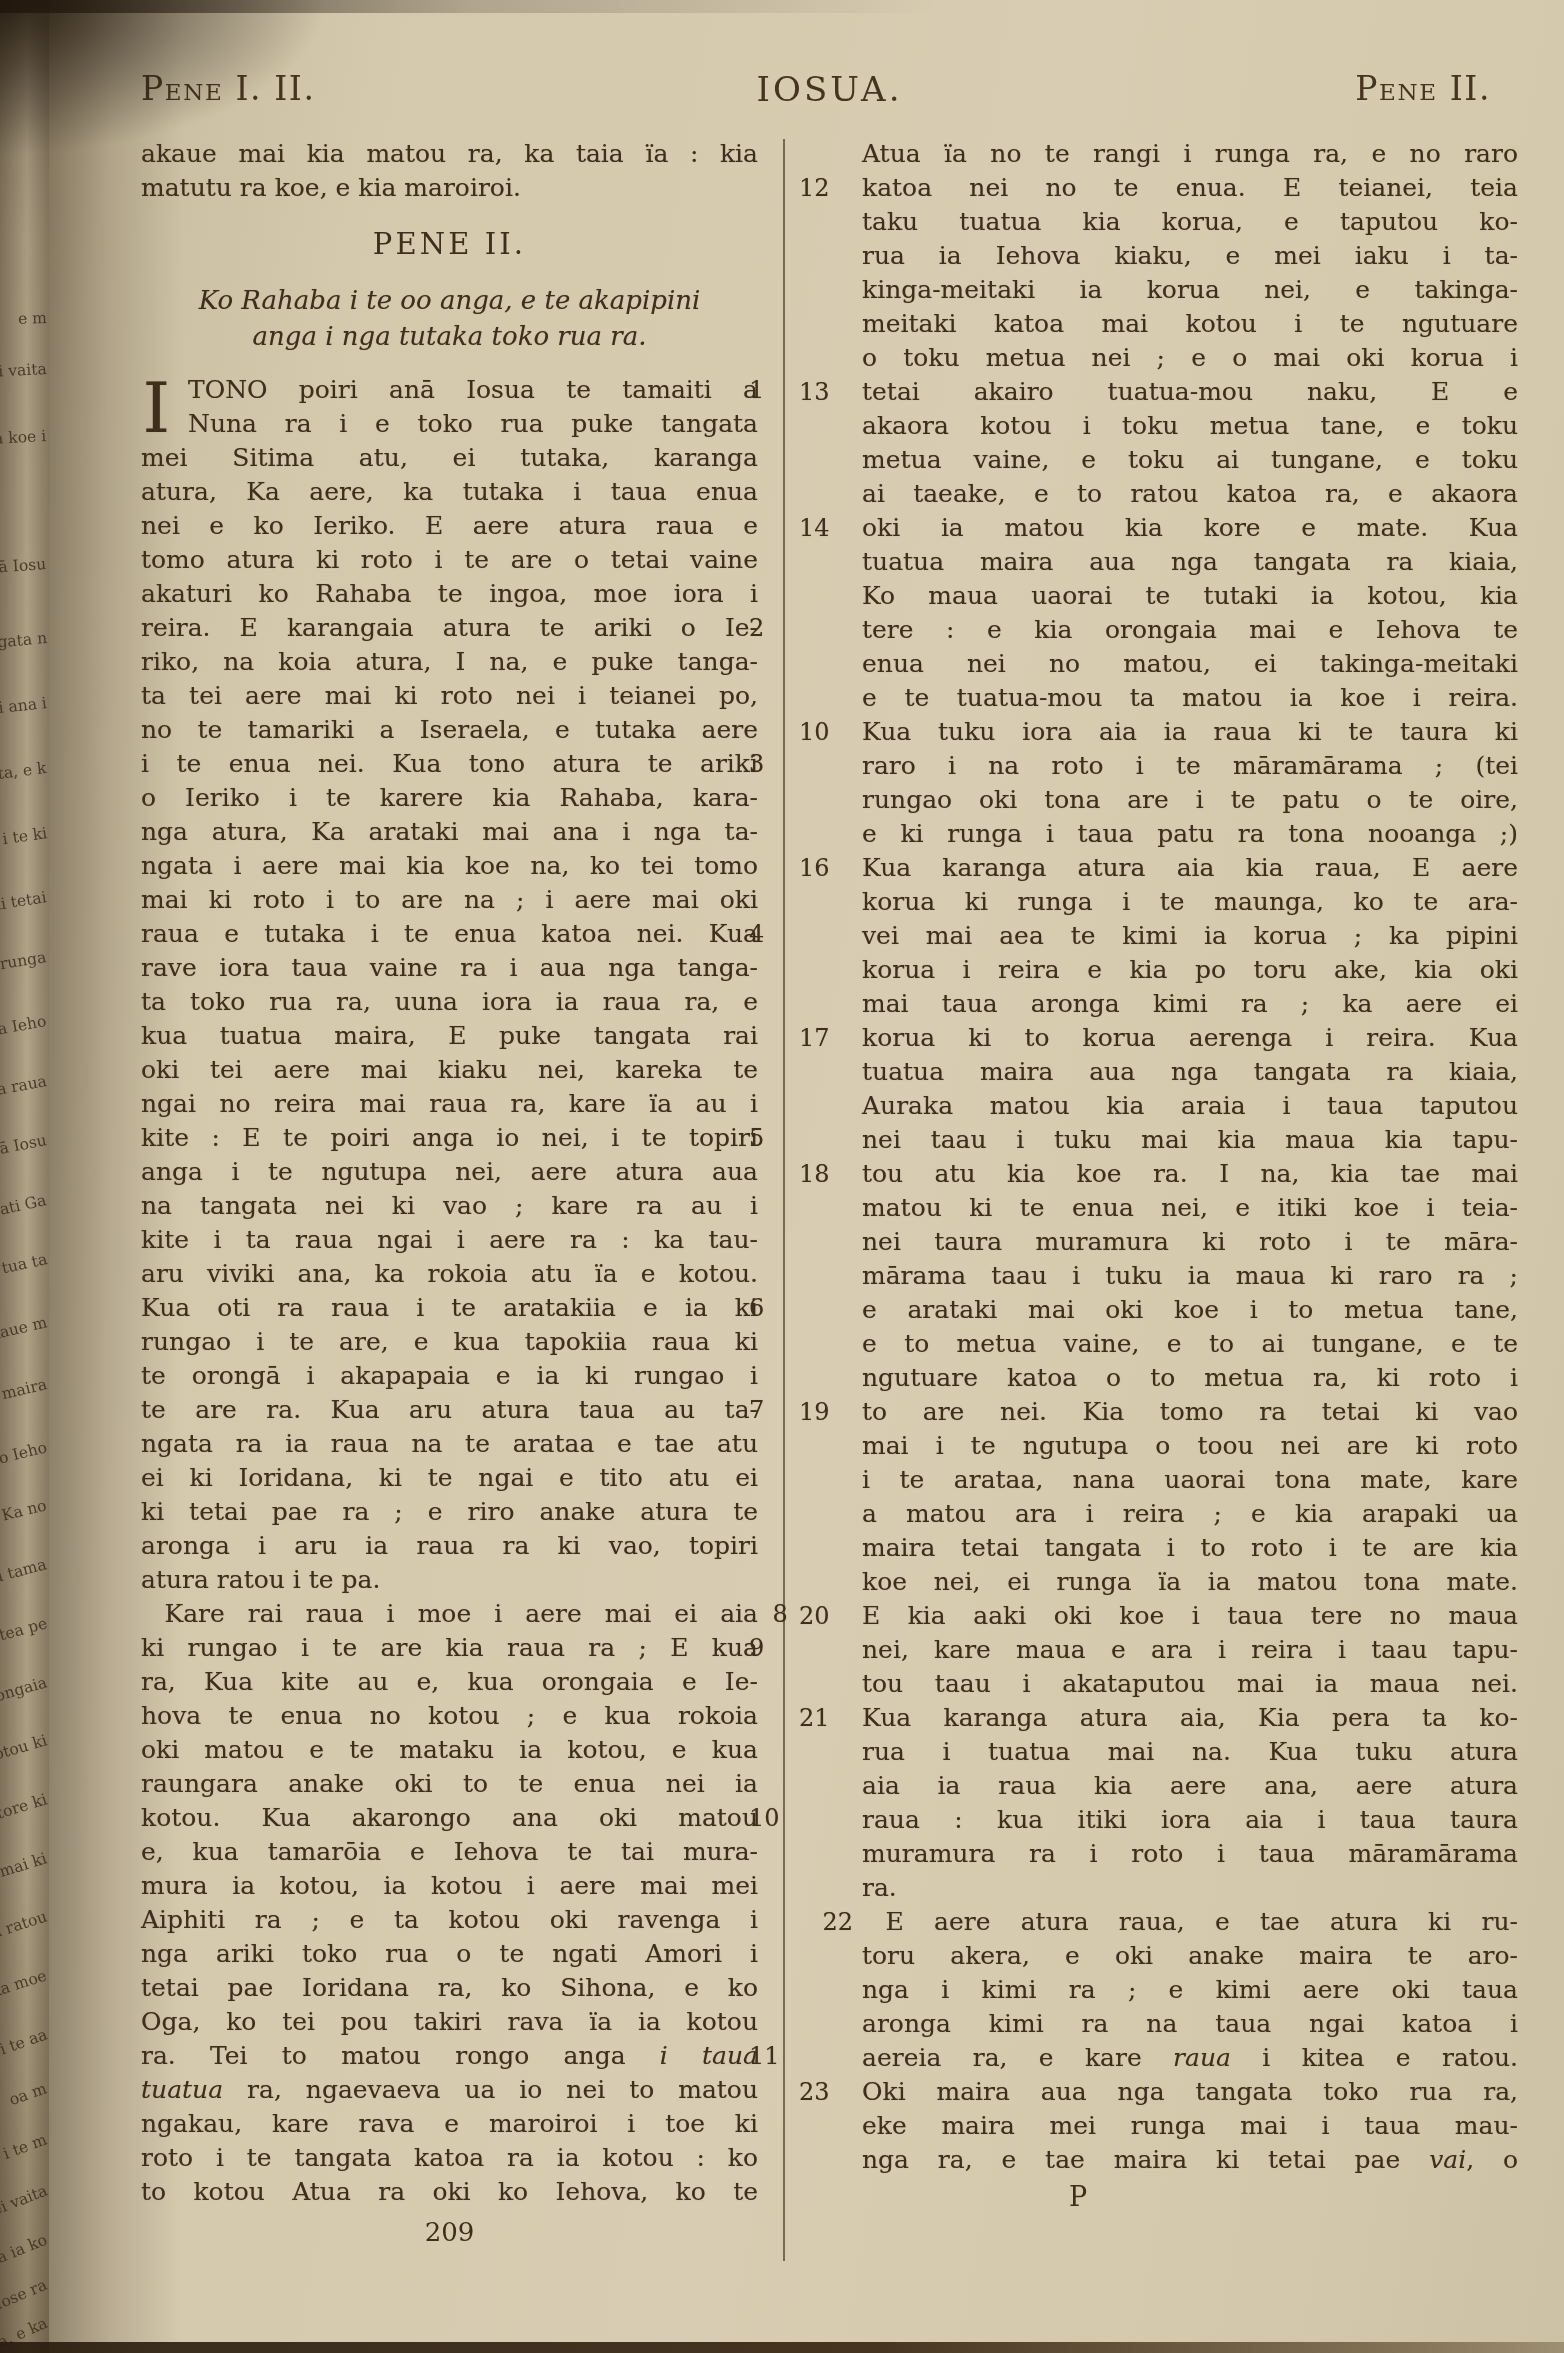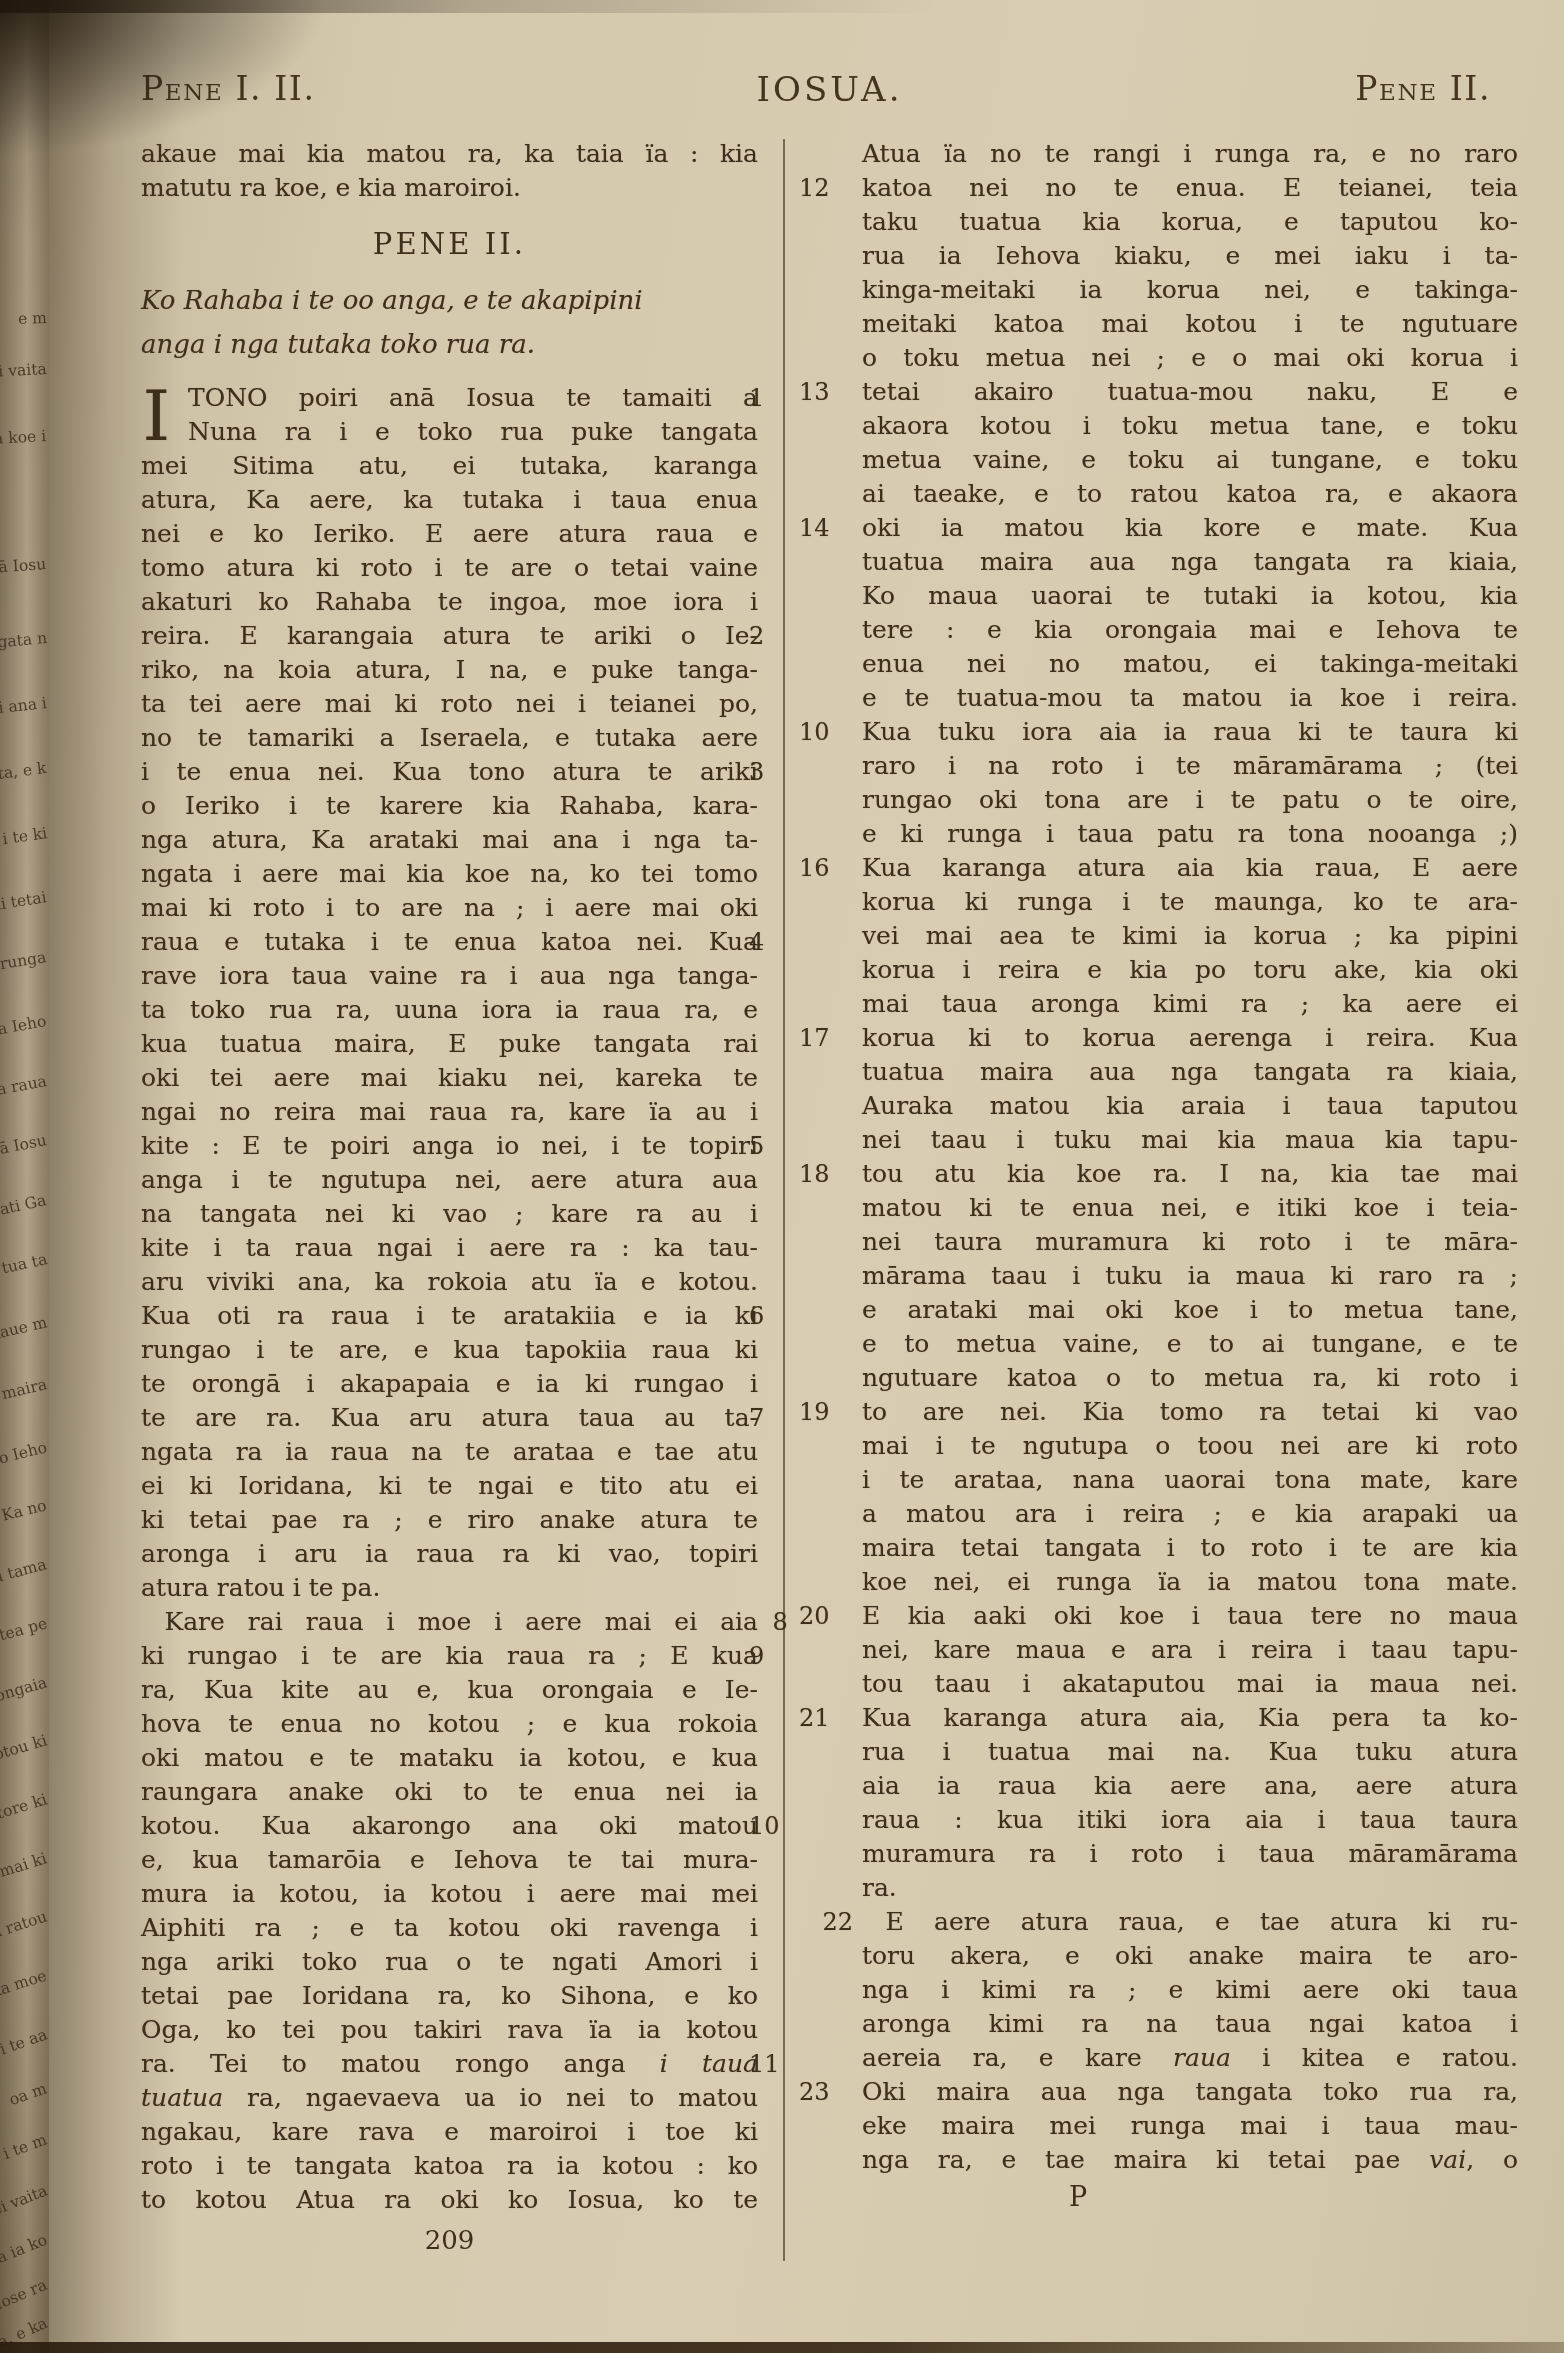--- a/index.html
+++ b/index.html
@@ -38,22 +38,22 @@
   .line .ltext em{font-style:italic;}
   .noj{text-align-last:left;}
   .indent{text-indent:23.5px;}
   .dc{padding-left:47px;}
   .dropcap{position:absolute;left:1.6px;top:3.1px;font-size:70px;line-height:64px;color:#3e2e1c;}
   #col-left .vnum{position:absolute;right:-38px;top:0;width:47px;text-align:right;font-size:24px;color:#3e2e1c;}
   #col-right .vnum{position:absolute;left:-63px;top:0;width:56px;text-align:left;font-size:24px;color:#3e2e1c;}
   
   #chapter-heading{height:38px;line-height:38px;margin-top:20.3px;margin-bottom:19px;
     text-align:center;font-size:29px;letter-spacing:3.1px;color:#3e2e1c;}
-  .subtitle-line{height:36px;line-height:36px;text-align:left;font-style:italic;
-    font-size:26px;color:#3e2e1c;text-shadow:0 0 0.8px rgba(62,47,30,.35);margin-top:8px;}
+  .subtitle-line{height:36px;line-height:36px;text-align:center;font-style:italic;
+    font-size:26px;color:#3e2e1c;text-shadow:0 0 0.8px rgba(62,47,30,.35);}
   #subtitle{margin-bottom:19px;}
   #page-number{margin-top:4.7px;height:36px;line-height:36px;text-align:center;
     font-size:26px;color:#3e2e1c;}
   #catchword{margin-top:1.6px;height:36px;line-height:36px;font-size:27px;color:#3e2e1c;padding-left:207px;}
 </style>
 </head>
 <body>
 
 <div id="photo">
 
@@ -160,21 +160,21 @@
         <div class="line"><span class="ltext"><span>e, kua tamarōia e Iehova te tai mura-</span></span></div>
         <div class="line"><span class="ltext"><span>mura ia kotou, ia kotou i aere mai mei</span></span></div>
         <div class="line"><span class="ltext"><span>Aiphiti ra ; e ta kotou oki ravenga i</span></span></div>
         <div class="line"><span class="ltext"><span>nga ariki toko rua o te ngati Amori i</span></span></div>
         <div class="line"><span class="ltext"><span>tetai pae Ioridana ra, ko Sihona, e ko</span></span></div>
         <div class="line"><span class="ltext"><span>Oga, ko tei pou takiri rava ïa ia kotou</span></span></div>
         <div class="line"><span class="vnum">11</span><span class="ltext"><span>ra.  Tei to matou rongo anga </span><em>i taua</em></span></div>
         <div class="line"><span class="ltext"><em>tuatua</em><span> ra, ngaevaeva ua io nei to matou</span></span></div>
         <div class="line"><span class="ltext"><span>ngakau, kare rava e maroiroi i toe ki</span></span></div>
         <div class="line"><span class="ltext"><span>roto i te tangata katoa ra ia kotou : ko</span></span></div>
-        <div class="line"><span class="ltext"><span>to kotou Atua ra oki ko Iosua, ko te</span></span></div>
+        <div class="line"><span class="ltext"><span>to kotou Atua ra oki ko Iehova, ko te</span></span></div>
       </div>
     <div id="page-number">209</div>
   </div>
 
   <div id="col-right">
     <div id="right-lines">
         <div class="line"><span class="ltext"><span>Atua ïa no te rangi i runga ra, e no raro</span></span></div>
         <div class="line"><span class="vnum">12</span><span class="ltext"><span>katoa nei no te enua.  E teianei, teia</span></span></div>
         <div class="line"><span class="ltext"><span>taku tuatua kia korua, e taputou ko-</span></span></div>
         <div class="line"><span class="ltext"><span>rua ia Iehova kiaku, e mei iaku i ta-</span></span></div>

